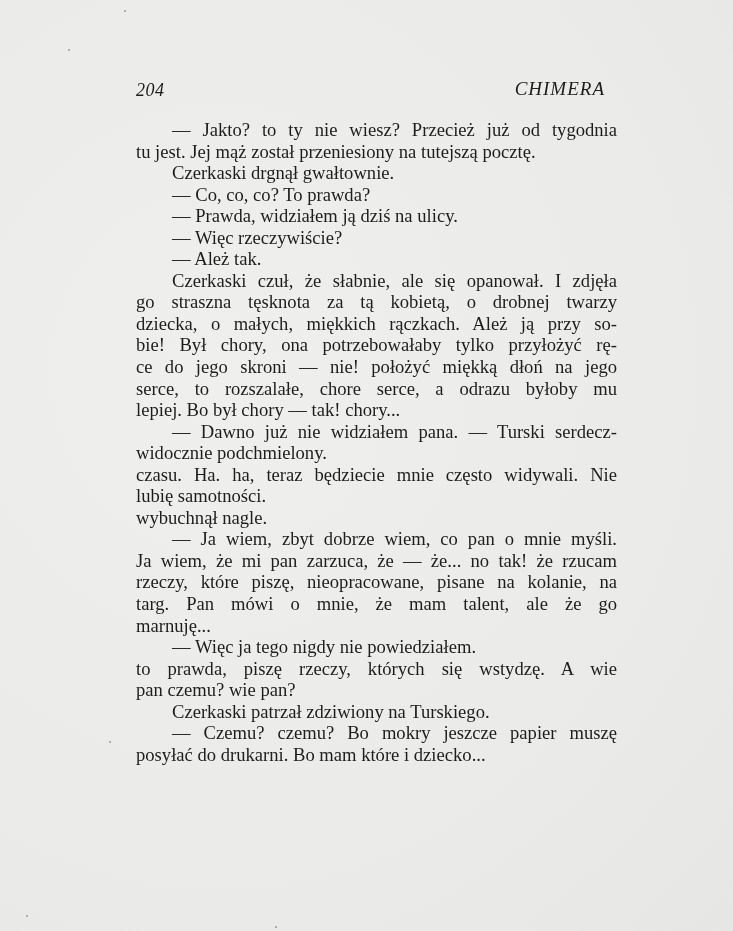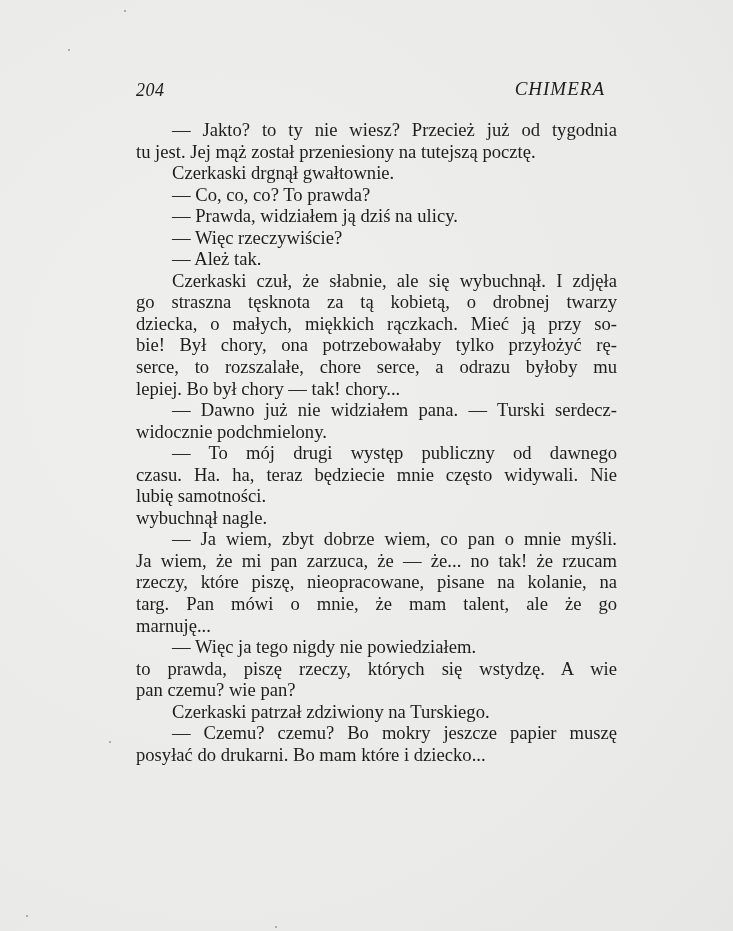--- a/index.html
+++ b/index.html
@@ -85,29 +85,29 @@
   </div>
 
   <div class="body-text" id="body-text">
       <span class="line indent justify">— Jakto? to ty nie wiesz? Przecież już od tygodnia</span>
       <span class="line">tu jest.  Jej mąż został przeniesiony na tutejszą pocztę.</span>
       <span class="line indent">Czerkaski drgnął gwałtownie.</span>
       <span class="line indent">— Co, co, co?  To prawda?</span>
       <span class="line indent">— Prawda, widziałem ją dziś na ulicy.</span>
       <span class="line indent">— Więc rzeczywiście?</span>
       <span class="line indent">— Ależ tak.</span>
-      <span class="line indent justify">Czerkaski czuł, że słabnie, ale się wybuchnął. I zdjęła</span>
+      <span class="line indent justify">Czerkaski czuł, że słabnie, ale się opanował. I zdjęła</span>
       <span class="line justify">go straszna tęsknota za tą kobietą, o drobnej twarzy</span>
-      <span class="line justify">dziecka, o małych, miękkich rączkach. Mieć ją przy so-</span>
+      <span class="line justify">dziecka, o małych, miękkich rączkach. Ależ ją przy so-</span>
       <span class="line justify">bie!  Był chory, ona potrzebowałaby tylko przyłożyć rę-</span>
+      <span class="line justify">ce do jego skroni — nie! położyć miękką dłoń na jego</span>
       <span class="line justify">serce, to rozszalałe, chore serce, a odrazu byłoby mu</span>
       <span class="line">lepiej.  Bo był chory — tak! chory...</span>
       <span class="line indent justify">— Dawno już nie widziałem pana. — Turski serdecz-</span>
       <span class="line">widocznie podchmielony.</span>
-      <span class="line indent justify">— To mój drugi występ publiczny od dawnego</span>
       <span class="line justify">czasu.  Ha. ha, teraz będziecie mnie często widywali. Nie</span>
       <span class="line">lubię samotności.</span>
       <span class="line">wybuchnął nagle.</span>
       <span class="line indent justify">— Ja wiem, zbyt dobrze wiem, co pan o mnie myśli.</span>
       <span class="line justify">Ja wiem, że mi pan zarzuca, że — że... no tak! że rzucam</span>
       <span class="line justify">rzeczy, które piszę, nieopracowane, pisane na kolanie, na</span>
       <span class="line justify">targ.  Pan mówi o mnie, że mam talent, ale że go</span>
       <span class="line">marnuję...</span>
       <span class="line indent">— Więc ja tego nigdy nie powiedziałem.</span>
       <span class="line justify">to prawda, piszę rzeczy, których się wstydzę.  A wie</span>

